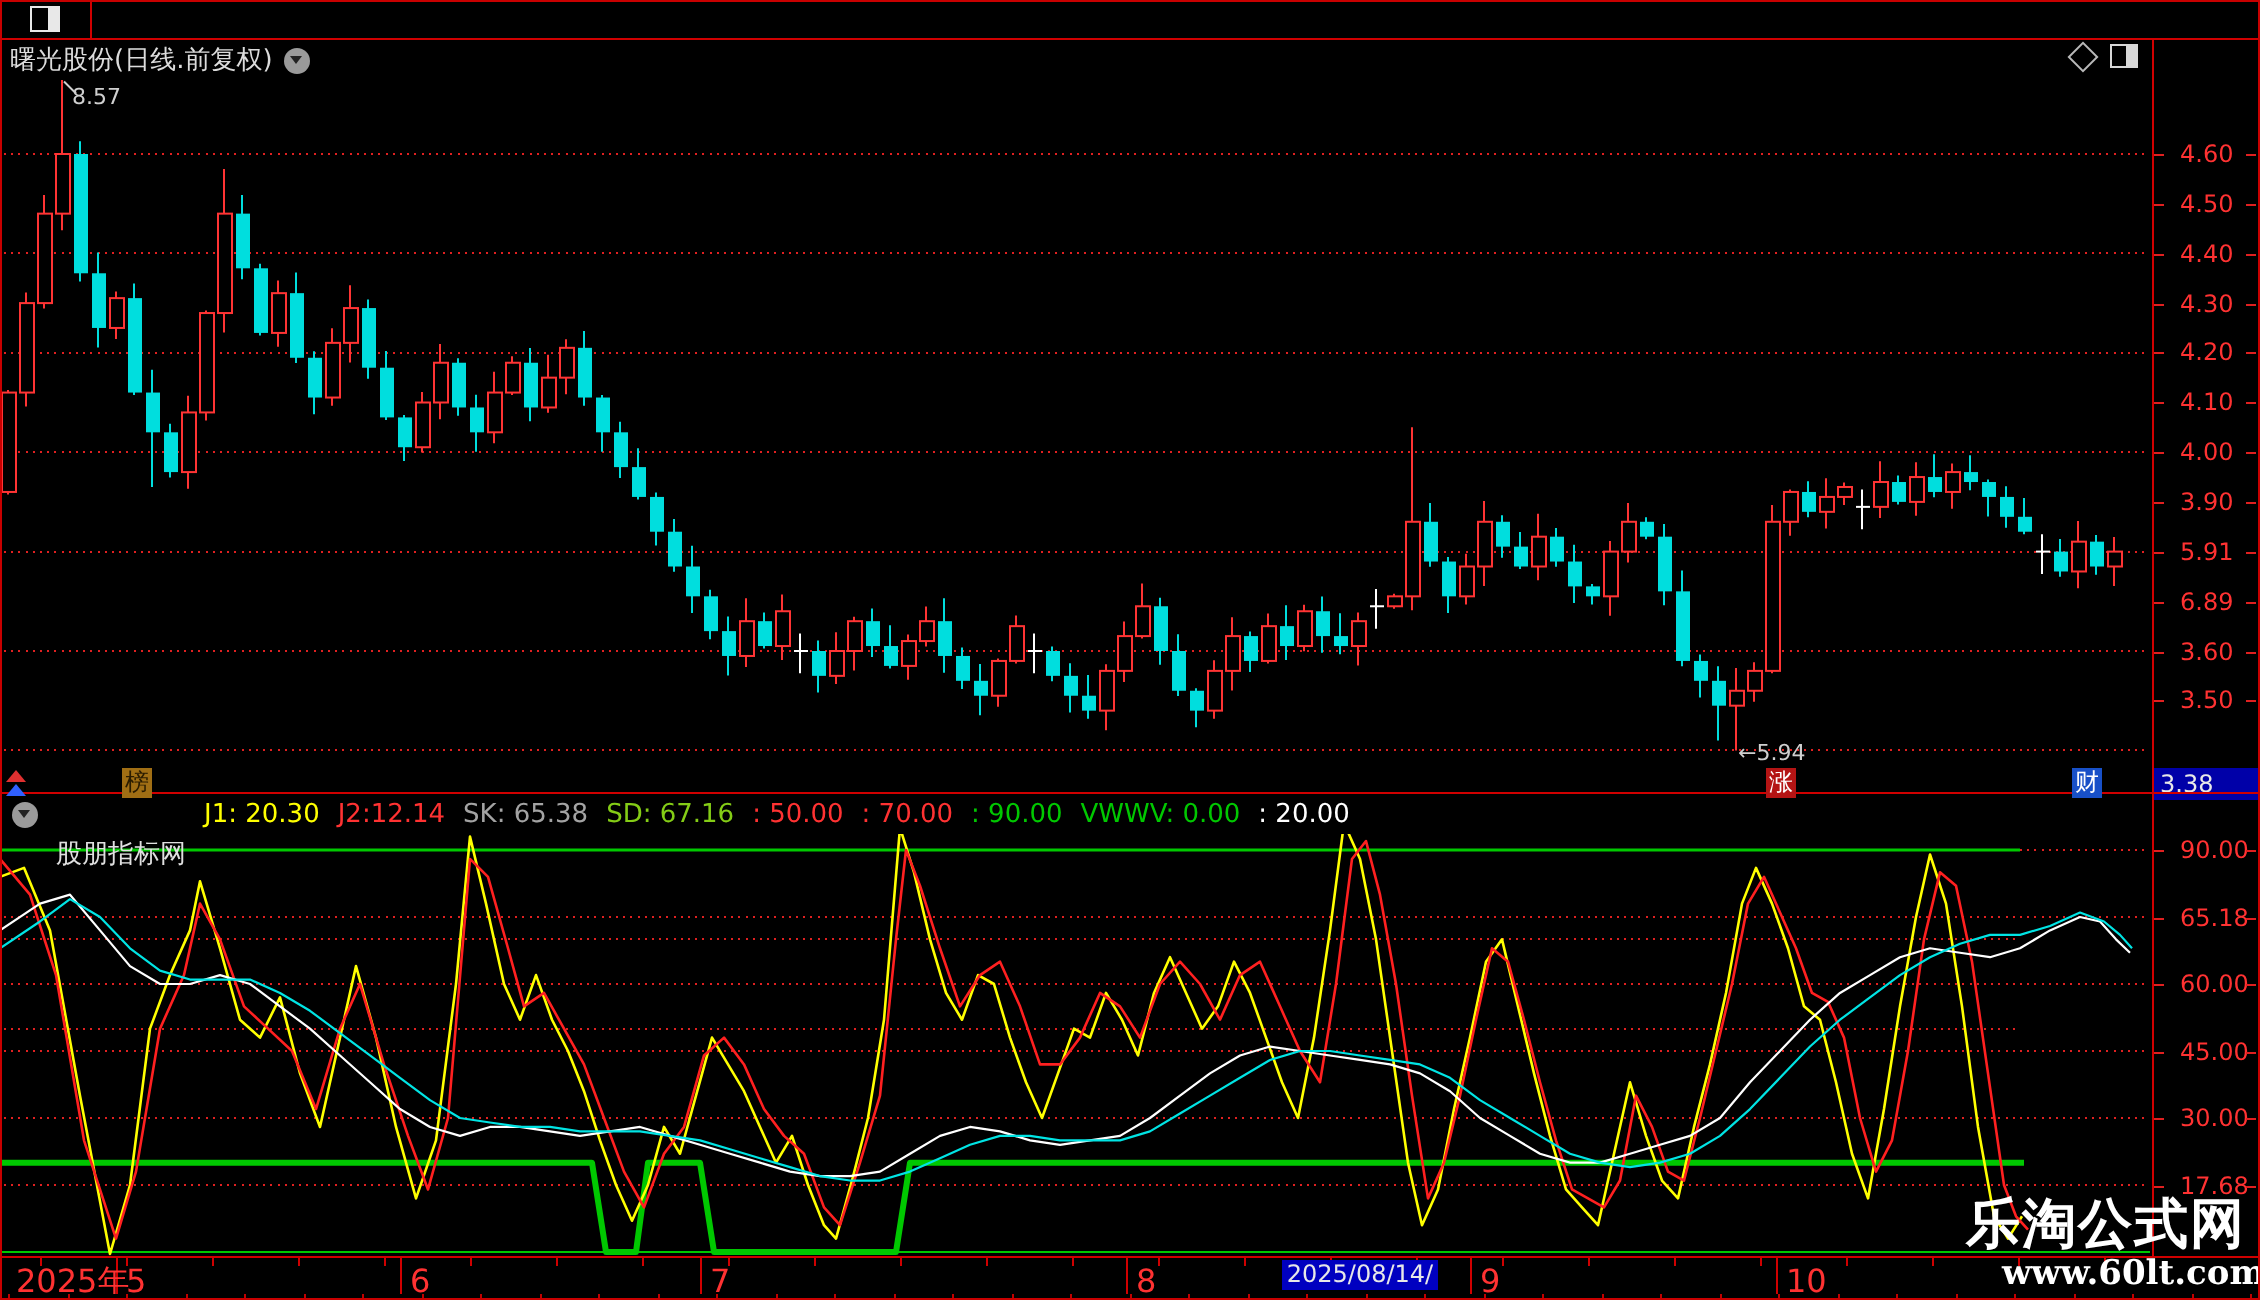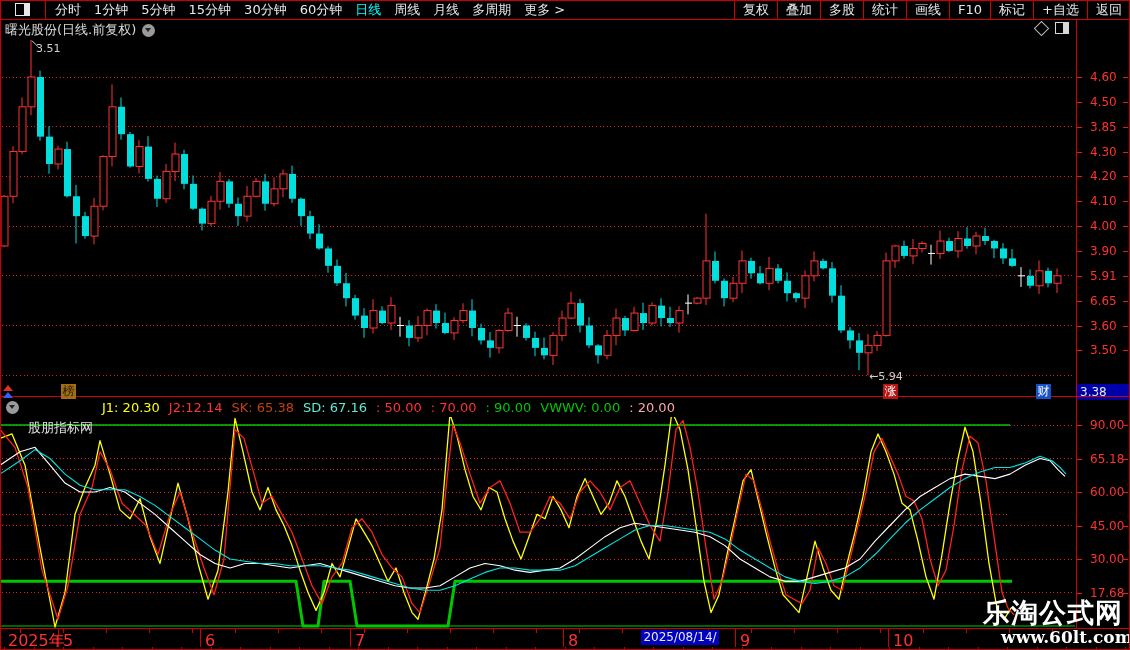--- a/index.html
+++ b/index.html
@@ -59,44 +59,20 @@
 </style>
 </head>
 <body>
 
 <div class="outer-frame"></div>
 
 <div id="topbar">
   <div id="corner-cell">
     <div class="layout-icon"></div>
   </div>
-  <div id="left-menu">
-      <span class="menu-item">分时</span>
-      <span class="menu-item">1分钟</span>
-      <span class="menu-item">5分钟</span>
-      <span class="menu-item">15分钟</span>
-      <span class="menu-item">30分钟</span>
-      <span class="menu-item">60分钟</span>
-      <span class="menu-item active">日线</span>
-      <span class="menu-item">周线</span>
-      <span class="menu-item">月线</span>
-      <span class="menu-item">多周期</span>
-      <span class="menu-item">更多 &gt;</span>
-    </div>
-  <div id="right-menu">
-      <span class="rmenu-item">复权</span>
-      <span class="rmenu-item">叠加</span>
-      <span class="rmenu-item">多股</span>
-      <span class="rmenu-item">统计</span>
-      <span class="rmenu-item">画线</span>
-      <span class="rmenu-item">F10</span>
-      <span class="rmenu-item">标记</span>
-      <span class="rmenu-item">+自选</span>
-      <span class="rmenu-item">返回</span>
-    </div>
 </div>
 
 <div id="title-row">
   <span id="chart-title">曙光股份(日线.前复权)</span>
   <span class="drop-circle"></span>
 </div>
 <div id="title-icons">
   <span class="diamond-icon"></span>
   <span class="halfsq-icon"></span>
 </div>
@@ -367,42 +343,42 @@
   </svg>
 
 <div id="main-axis-line"></div>
 <div id="axis-labels">
     <span class="yaxis-label" style="left: 1090px; top: 70px;">4.60</span>
     <div class="tick" style="left: 1077px; top: 77px; width: 5px;"></div>
     <div class="tick" style="left: 1123px; top: 77px; width: 5px;"></div>
     <span class="yaxis-label" style="left: 1090px; top: 94.85px;">4.50</span>
     <div class="tick" style="left: 1077px; top: 101.85px; width: 5px;"></div>
     <div class="tick" style="left: 1123px; top: 101.85px; width: 5px;"></div>
-    <span class="yaxis-label" style="left: 1090px; top: 119.7px;">3.85</span>
+    <span class="yaxis-label" style="left: 1090px; top: 119.7px;">4.40</span>
     <div class="tick" style="left: 1077px; top: 126.7px; width: 5px;"></div>
     <div class="tick" style="left: 1123px; top: 126.7px; width: 5px;"></div>
     <span class="yaxis-label" style="left: 1090px; top: 144.55px;">4.30</span>
     <div class="tick" style="left: 1077px; top: 151.55px; width: 5px;"></div>
     <div class="tick" style="left: 1123px; top: 151.55px; width: 5px;"></div>
     <span class="yaxis-label" style="left: 1090px; top: 169.4px;">4.20</span>
     <div class="tick" style="left: 1077px; top: 176.4px; width: 5px;"></div>
     <div class="tick" style="left: 1123px; top: 176.4px; width: 5px;"></div>
     <span class="yaxis-label" style="left: 1090px; top: 194.25px;">4.10</span>
     <div class="tick" style="left: 1077px; top: 201.25px; width: 5px;"></div>
     <div class="tick" style="left: 1123px; top: 201.25px; width: 5px;"></div>
     <span class="yaxis-label" style="left: 1090px; top: 219.1px;">4.00</span>
     <div class="tick" style="left: 1077px; top: 226.1px; width: 5px;"></div>
     <div class="tick" style="left: 1123px; top: 226.1px; width: 5px;"></div>
     <span class="yaxis-label" style="left: 1090px; top: 243.95px;">3.90</span>
     <div class="tick" style="left: 1077px; top: 250.95px; width: 5px;"></div>
     <div class="tick" style="left: 1123px; top: 250.95px; width: 5px;"></div>
     <span class="yaxis-label" style="left: 1090px; top: 268.8px;">5.91</span>
     <div class="tick" style="left: 1077px; top: 275.8px; width: 5px;"></div>
     <div class="tick" style="left: 1123px; top: 275.8px; width: 5px;"></div>
-    <span class="yaxis-label" style="left: 1090px; top: 293.65px;">6.65</span>
+    <span class="yaxis-label" style="left: 1090px; top: 293.65px;">6.89</span>
     <div class="tick" style="left: 1077px; top: 300.65px; width: 5px;"></div>
     <div class="tick" style="left: 1123px; top: 300.65px; width: 5px;"></div>
     <span class="yaxis-label" style="left: 1090px; top: 318.5px;">3.60</span>
     <div class="tick" style="left: 1077px; top: 325.5px; width: 5px;"></div>
     <div class="tick" style="left: 1123px; top: 325.5px; width: 5px;"></div>
     <span class="yaxis-label" style="left: 1090px; top: 343.35px;">3.50</span>
     <div class="tick" style="left: 1077px; top: 350.35px; width: 5px;"></div>
     <div class="tick" style="left: 1123px; top: 350.35px; width: 5px;"></div>
     <span class="yaxis-label" style="left: 1090px; top: 418.003px;">90.00</span>
     <div class="tick" style="left: 1077px; top: 425.003px; width: 5px;"></div>
@@ -418,47 +394,47 @@
     <div class="tick" style="left: 1123px; top: 525.501px; width: 5px;"></div>
     <span class="yaxis-label" style="left: 1090px; top: 552.001px;">30.00</span>
     <div class="tick" style="left: 1077px; top: 559.001px; width: 5px;"></div>
     <div class="tick" style="left: 1123px; top: 559.001px; width: 5px;"></div>
     <span class="yaxis-label" style="left: 1090px; top: 585.5px;">17.68</span>
     <div class="tick" style="left: 1077px; top: 592.5px; width: 5px;"></div>
     <div class="tick" style="left: 1123px; top: 592.5px; width: 5px;"></div>
   </div>
 <div id="price-badge">3.38</div>
 
-<div class="annot" id="high-annot" style="left:36px;top:42px;">3.51</div>
+<div class="annot" id="high-annot" style="left:36px;top:42px;">8.57</div>
 <div class="annot" id="low-annot" style="left:869px;top:370px;">←5.94</div>
 
 <div id="updown-icon">
     <div class="t1"></div>
     <div class="t2"></div>
   </div>
 <div id="badges">
     <div class="mini-badge" style="left: 61px; top: 384px; background: rgb(160, 110, 20); color: rgb(42, 28, 0);">榜</div>
     <div class="mini-badge" style="left: 883px; top: 384px; background: rgb(180, 20, 20); color: rgb(255, 255, 255);">涨</div>
     <div class="mini-badge" style="left: 1036px; top: 384px; background: rgb(24, 80, 200); color: rgb(255, 255, 255);">财</div>
   </div>
 
 <div id="panel-divider"></div>
 
 <div id="ind-header">
   <span class="drop-circle"></span>
 <span class="ind-item" style="color: rgb(224, 224, 224); margin-top: 40px;">股朋指标网</span>
     <span class="ind-item" style="color: rgb(255, 255, 0);">J1: 20.30</span>
     <span class="ind-item" style="color: rgb(255, 50, 50);">J2:12.14</span>
-    <span class="ind-item" style="color: #c2410c;">SK: 65.38</span>
-    <span class="ind-item" style="color: #5eead4;">SD: 67.16</span>
+    <span class="ind-item" style="color: #a3a3a3;">SK: 65.38</span>
+    <span class="ind-item" style="color: #84cc16;">SD: 67.16</span>
     <span class="ind-item" style="color: rgb(255, 50, 50);">: 50.00</span>
     <span class="ind-item" style="color: rgb(255, 50, 50);">: 70.00</span>
     <span class="ind-item" style="color: rgb(0, 200, 0);">: 90.00</span>
     <span class="ind-item" style="color: rgb(0, 200, 0);">VWWV: 0.00</span>
-    <span class="ind-item" style="color: #fca5a5;">: 20.00</span>
+    <span class="ind-item" style="color: #ffffff;">: 20.00</span>
   </div>
 
 <div id="time-axis">
     <div class="t-vline" style="left: 58px;"></div>
     <div class="t-vline" style="left: 200px;"></div>
     <div class="t-vline" style="left: 350px;"></div>
     <div class="t-vline" style="left: 563px;"></div>
     <div class="t-vline" style="left: 735px;"></div>
     <div class="t-vline" style="left: 888px;"></div>
     <div class="t-tick" style="left: 20px;"></div>

